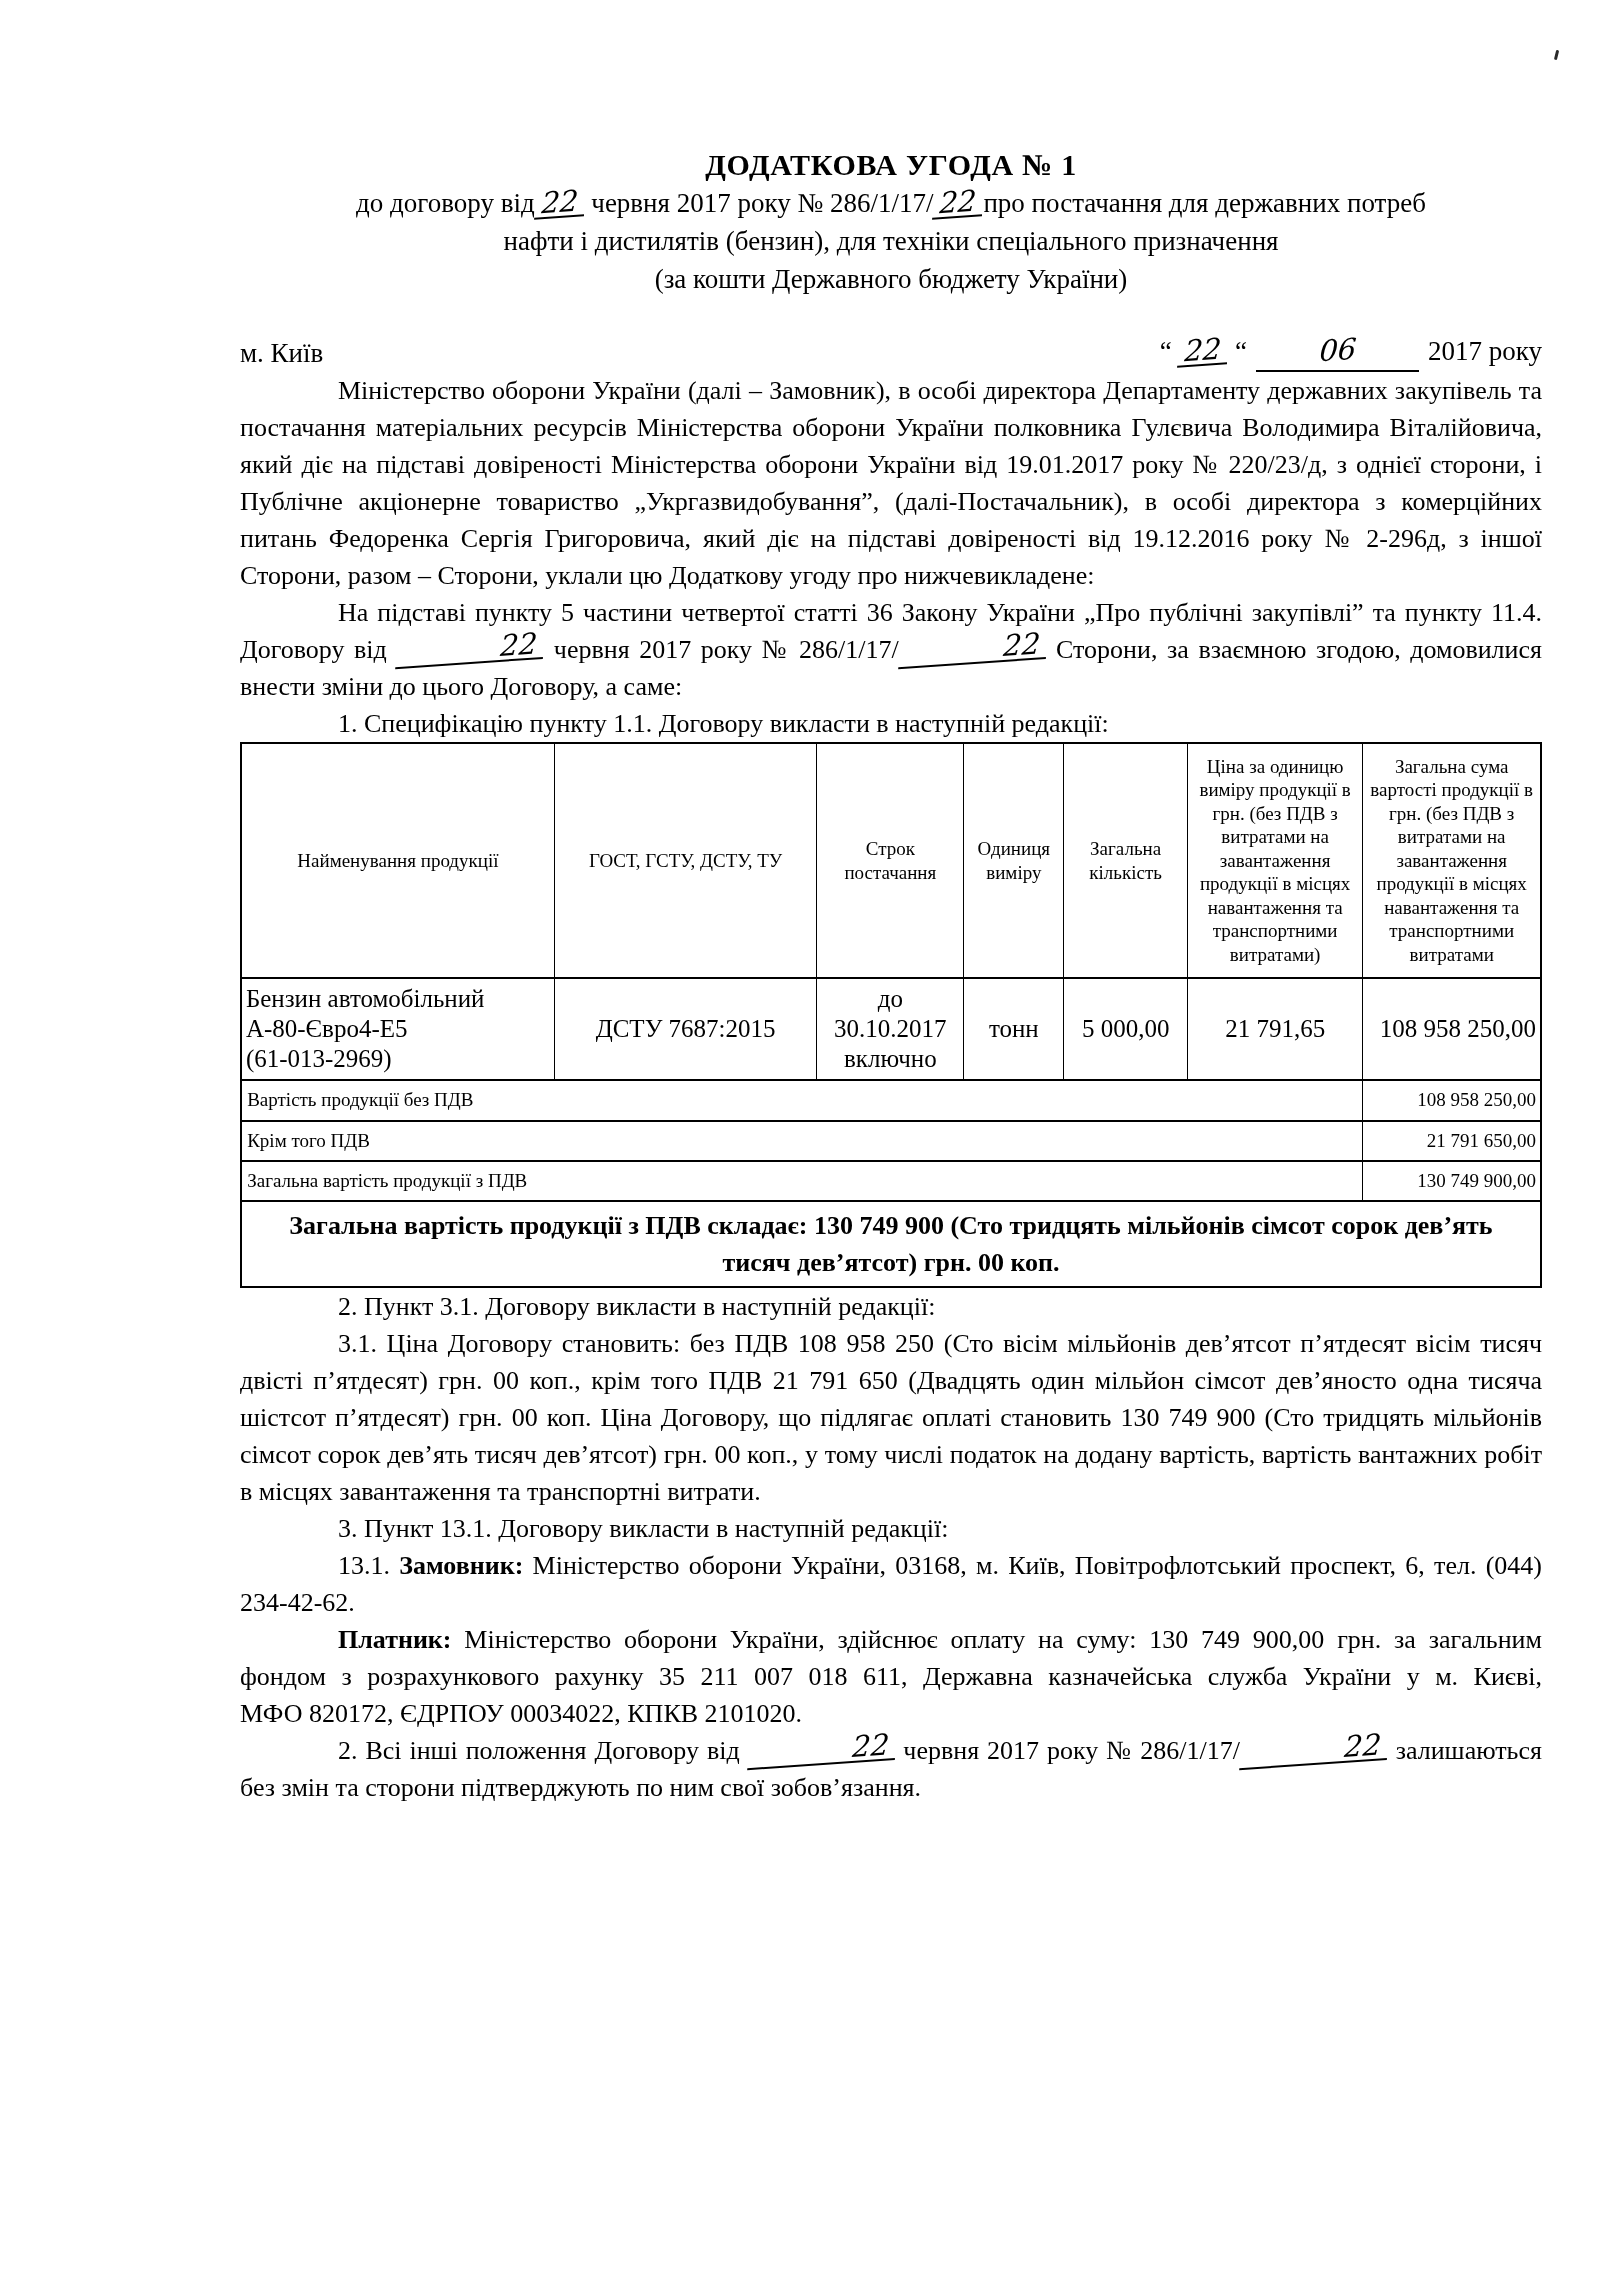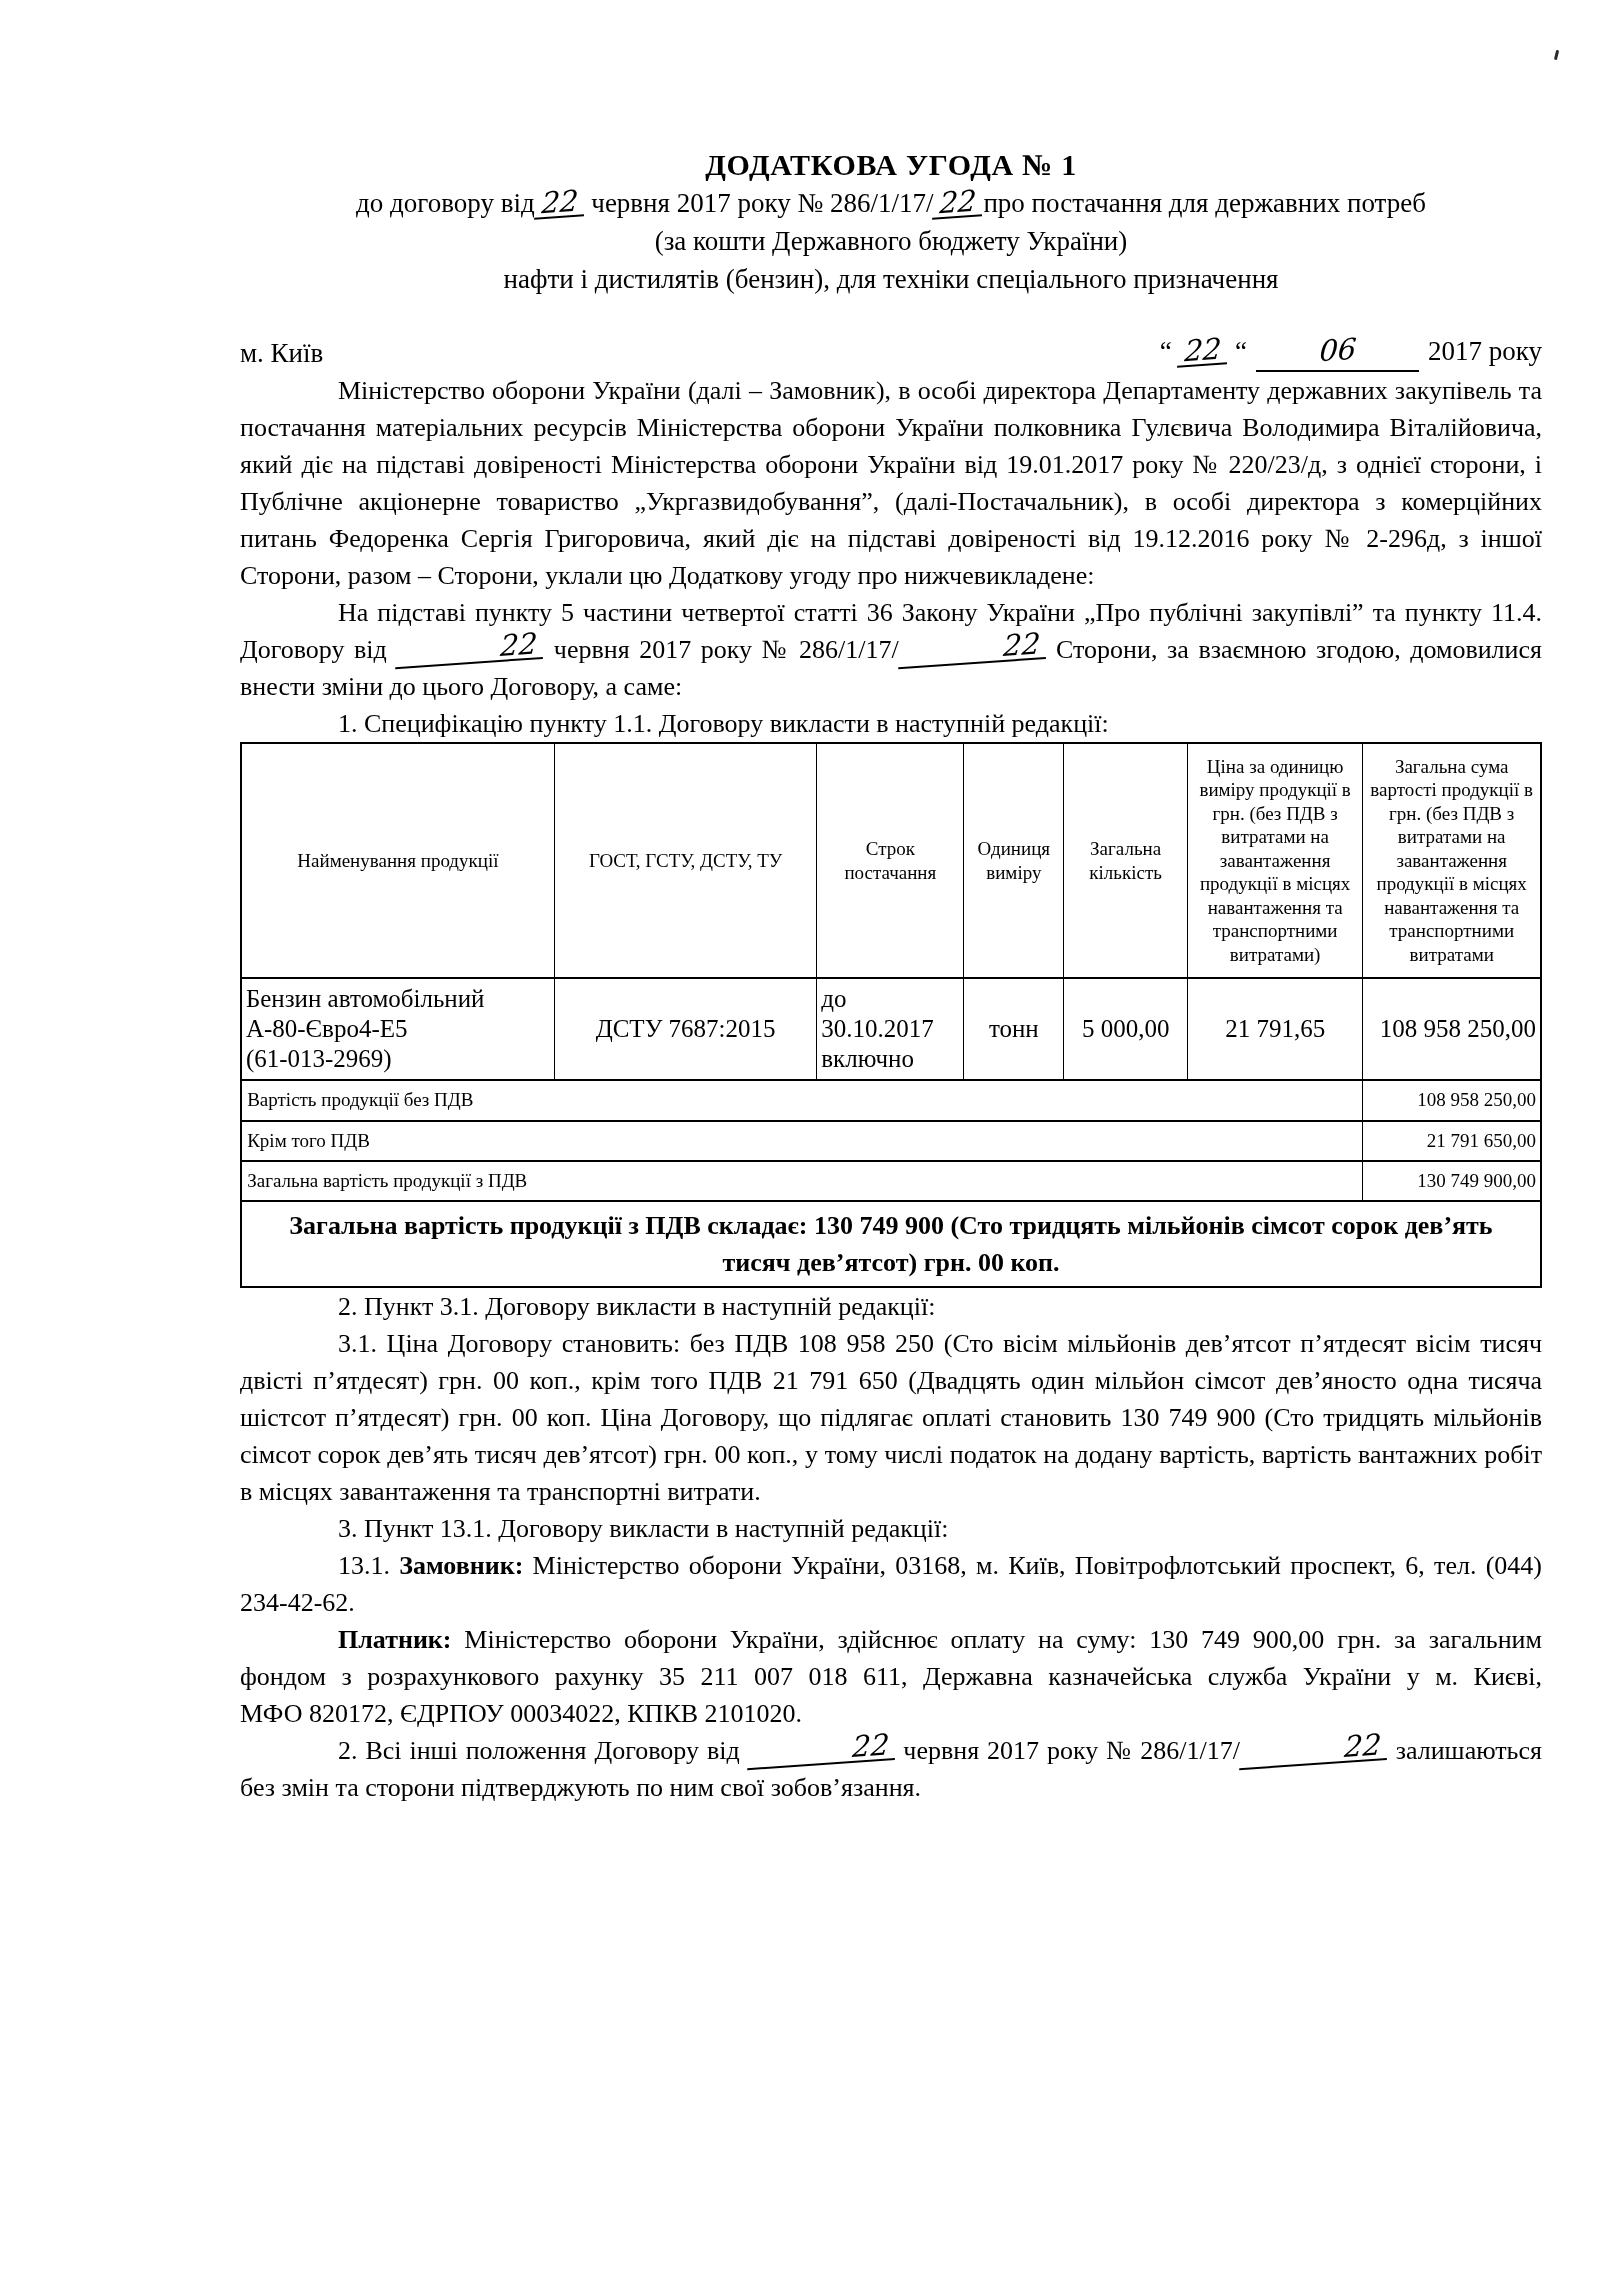--- a/index.html
+++ b/index.html
@@ -58,21 +58,21 @@
     overflow:hidden;
   }
   table.spec th{
     font-weight:normal;font-size:19px;line-height:23.5px;text-align:center;
     height:228px;
   }
   tr.prod td{height:95px;font-size:25px;line-height:30px;border-top:2.6px solid #000;border-bottom:2.6px solid #000;}
   td.name{ text-align:left;vertical-align:middle;padding-left:6.5px;}
   td.name span{display:block;}
   td.center{text-align:center;}
-  td.term span{display:block;}
+  td.term span{display:block;text-align:center;}
   td.num{text-align:center;white-space:nowrap;}
   td.money{text-align:right;white-space:nowrap;padding-right:2.6px;}
   tr.sum td{height:33px;font-size:19px;line-height:30px;border-top:2.6px solid #000;border-bottom:2.6px solid #000;}
   tr.sum td.lbl{text-align:left;padding-left:5.2px;}
   tr.total-line td{
     font-weight:bold;font-size:26px;line-height:37px;text-align:center;
     padding:5.2px 11.7px;border-top:2.6px solid #000;
   }
   b.inline{font-weight:bold;}
   .speck{
@@ -84,22 +84,22 @@
 <body>
 
 <div class="page">
   <div class="speck"></div>
 
   <div class="content">
 
     <p class="doc-title">ДОДАТКОВА УГОДА № 1</p>
 
     <p class="subtitle"><span>до договору від</span><span class="hw">22</span><span> червня 2017 року  № 286/1/17/</span><span class="hw">22</span><span>про постачання для державних потреб</span></p>
+    <p class="subtitle">нафти і дистилятів (бензин), для техніки спеціального призначення</p>
     <p class="subtitle">(за кошти Державного бюджету України)</p>
-    <p class="subtitle">нафти і дистилятів (бензин), для техніки спеціального призначення</p>
 
     <div class="dateline">
       <span>м. Київ</span>
       <span class="right"><span>“</span> <span class="hw">22</span> <span>“</span><span class="blank"><span class="hw">06</span></span><span>2017 року</span></span>
     </div>
 
     <p class="body mt-par">Міністерство оборони України (далі – Замовник), в особі директора Департаменту державних закупівель та постачання матеріальних ресурсів Міністерства оборони України полковника Гулєвича Володимира Віталійовича, який діє на підставі довіреності Міністерства оборони України від 19.01.2017 року № 220/23/д, з однієї сторони, і Публічне акціонерне товариство „Укргазвидобування”, (далі-Постачальник), в особі директора з комерційних питань Федоренка Сергія Григоровича, який діє на підставі довіреності від 19.12.2016 року № 2-296д, з іншої Сторони, разом – Сторони, уклали цю Додаткову угоду про нижчевикладене:</p>
 
     <p class="body mt-sec"><span>На підставі пункту 5 частини четвертої статті 36 Закону України „Про публічні закупівлі” та пункту 11.4. Договору від </span><span class="hw">22</span><span> червня 2017 року  № 286/1/17/</span><span class="hw">22</span><span> Сторони, за взаємною згодою, домовилися внести зміни до цього Договору, а саме:</span></p>
 

